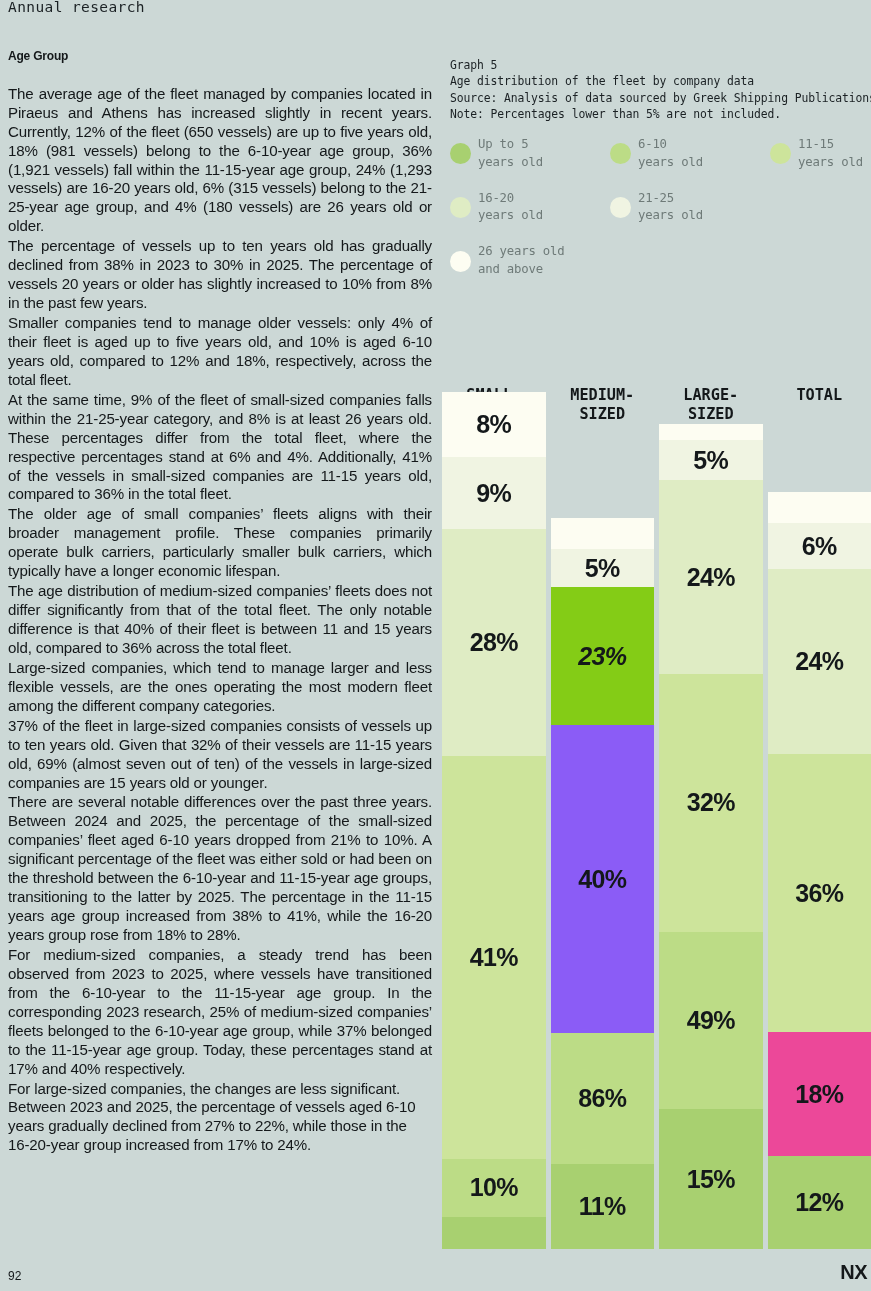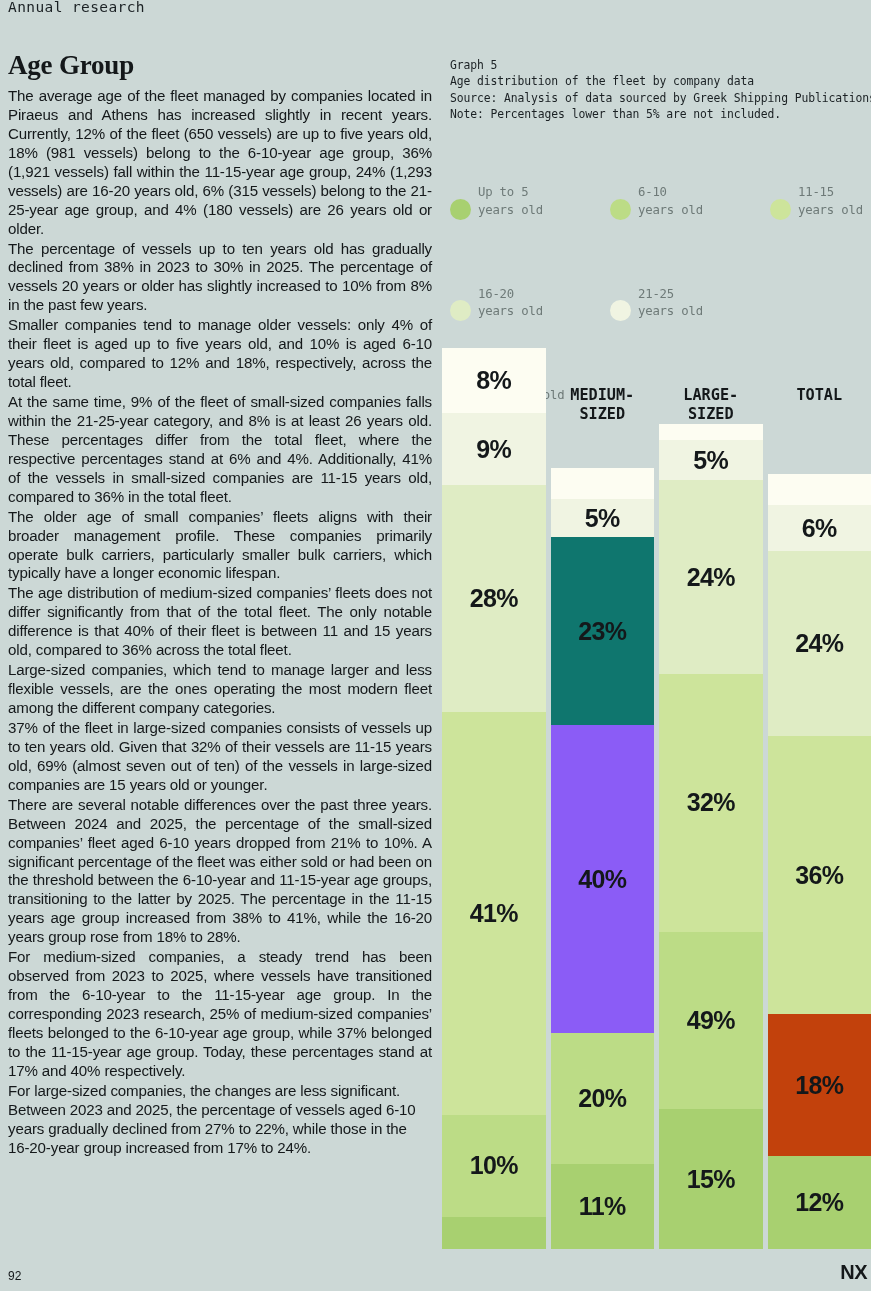--- a/index.html
+++ b/index.html
@@ -19,22 +19,22 @@
     font-family:"DejaVu Sans Mono", monospace;
     font-size:14.5px;letter-spacing:0.4px;
     color:#1b2124;
   }
 
   
   .left-col{
     position:absolute;left:8px;top:50px;width:424px;
   }
   .section-title{
-    font-size:27px;font-weight:700;letter-spacing:-0.2px;
-    margin:0 0 6px 0;line-height:1.15;font-family:Liberation Serif, serif;
+    font-size:12px;font-weight:700;letter-spacing:-0.2px;
+    margin:0 0 21px 0;line-height:1.15;
   }
   .para{
     font-size:15.1px;line-height:1.255;
     margin:0 0 1px 0;
     text-align:justify;
     letter-spacing:-0.15px;
     hyphens:none;
   }
   .para.last-left{text-align:left;}
 
@@ -46,23 +46,22 @@
     letter-spacing:-0.1px;white-space:nowrap;
   }
   .graph-meta div{white-space:nowrap;}
 
   
   .legend{
     position:absolute;left:450px;top:136px;width:421px;
     display:flex;flex-wrap:wrap;
   }
   .legend-item{
-    width:160px;display:flex;align-items:flex-end;
+    width:160px;display:flex;align-items:center;
     margin-bottom:18px;
-    margin-top:48px;
   }
   .legend-item:nth-child(3n){width:auto;}
   .legend-dot{
     width:21px;height:21px;border-radius:50%;
     flex:0 0 21px;margin-right:7px;margin-top:0px;
   }
   .legend-label{
     font-family:"DejaVu Sans Mono", monospace;
     font-size:12.3px;line-height:1.45;color:#6e7a78;
     letter-spacing:-0.2px;white-space:nowrap;
@@ -219,48 +218,48 @@
             <span>TOTAL</span>
           </div>
         </div>
       </div>
     <div class="bars" id="chart-bars">
         <div class="bar-col">
           <div class="seg" style="height: 64.64px; background: rgb(253, 253, 242);">8%</div>
           <div class="seg" style="height: 72.72px; background: rgb(240, 244, 226);">9%</div>
           <div class="seg" style="height: 226.24px; background: rgb(223, 236, 196);">28%</div>
           <div class="seg" style="height: 403px; background: rgb(205, 228, 155);">41%</div>
-          <div class="seg" style="height: 102px; background: rgb(188, 220, 134);">10%</div>
+          <div class="seg" style="height: 58px; background: rgb(188, 220, 134);">10%</div>
           <div class="seg nolabel" style="height: 32.32px; background: rgb(168, 208, 112);"></div>
         </div>
         <div class="bar-gap"></div>
         <div class="bar-col">
           <div class="seg nolabel" style="height: 30.8px; background: rgb(253, 253, 242);"></div>
           <div class="seg" style="height: 38.5px; background: rgb(240, 244, 226);">5%</div>
-          <div class="seg" style="height: 188px; background: #0f766e;">23%</div>
+          <div class="seg" style="height: 138px; background: #84cc16; font-style: italic;">23%</div>
           <div class="seg" style="height: 308px; background: #8b5cf6;">40%</div>
-          <div class="seg" style="height: 130.9px; background: rgb(188, 220, 134);">20%</div>
+          <div class="seg" style="height: 130.9px; background: rgb(188, 220, 134);">86%</div>
           <div class="seg" style="height: 84.7px; background: rgb(168, 208, 112);">11%</div>
         </div>
         <div class="bar-gap"></div>
         <div class="bar-col">
           <div class="seg nolabel" style="height: 16.12px; background: rgb(253, 253, 242);"></div>
           <div class="seg" style="height: 40.3px; background: rgb(240, 244, 226);">5%</div>
           <div class="seg" style="height: 193.44px; background: rgb(223, 236, 196);">24%</div>
           <div class="seg" style="height: 257.92px; background: rgb(205, 228, 155);">32%</div>
           <div class="seg" style="height: 177.32px; background: rgb(188, 220, 134);">49%</div>
           <div class="seg" style="height: 140px; background: rgb(168, 208, 112);">15%</div>
         </div>
         <div class="bar-gap"></div>
         <div class="bar-col">
           <div class="seg nolabel" style="height: 30.88px; background: rgb(253, 253, 242);"></div>
           <div class="seg" style="height: 46.32px; background: rgb(240, 244, 226);">6%</div>
           <div class="seg" style="height: 185.28px; background: rgb(223, 236, 196);">24%</div>
           <div class="seg" style="height: 277.92px; background: rgb(205, 228, 155);">36%</div>
-          <div class="seg" style="height: 142px; background: #c2410c;">18%</div>
+          <div class="seg" style="height: 124px; background: #ec4899;">18%</div>
           <div class="seg" style="height: 92.64px; background: rgb(168, 208, 112);">12%</div>
         </div>
       </div>
   </div>
 
   <div class="folio">92</div>
   <div class="brand">NX</div>
 
 </div>
 

